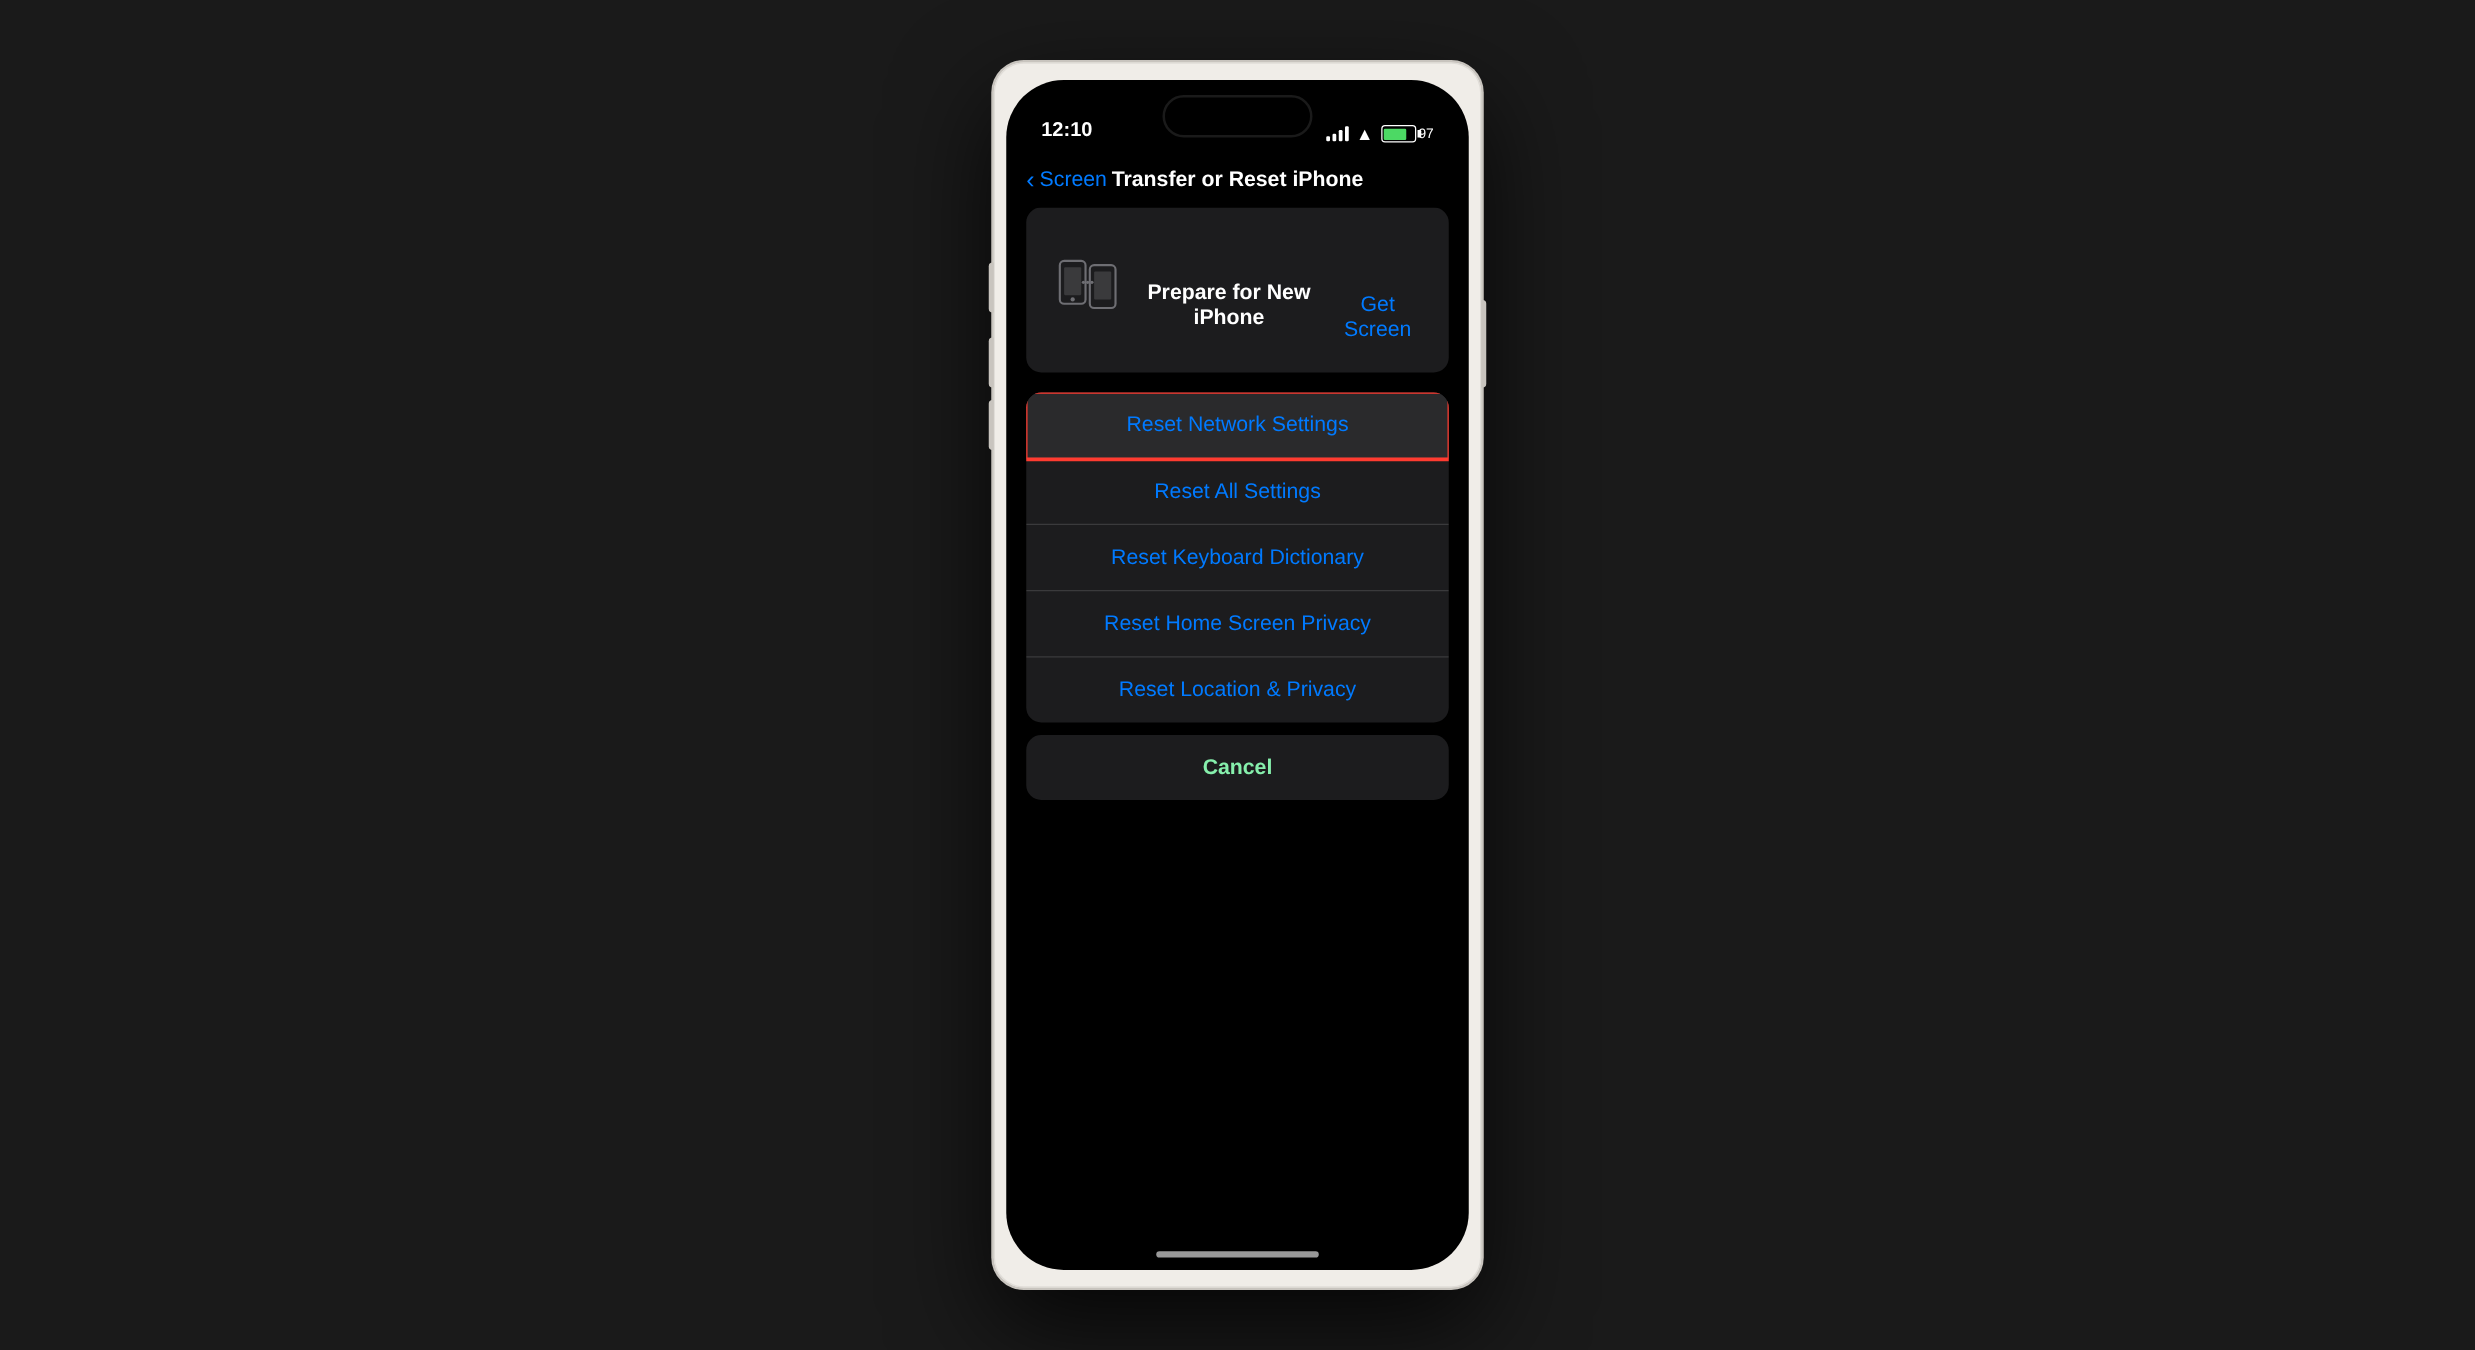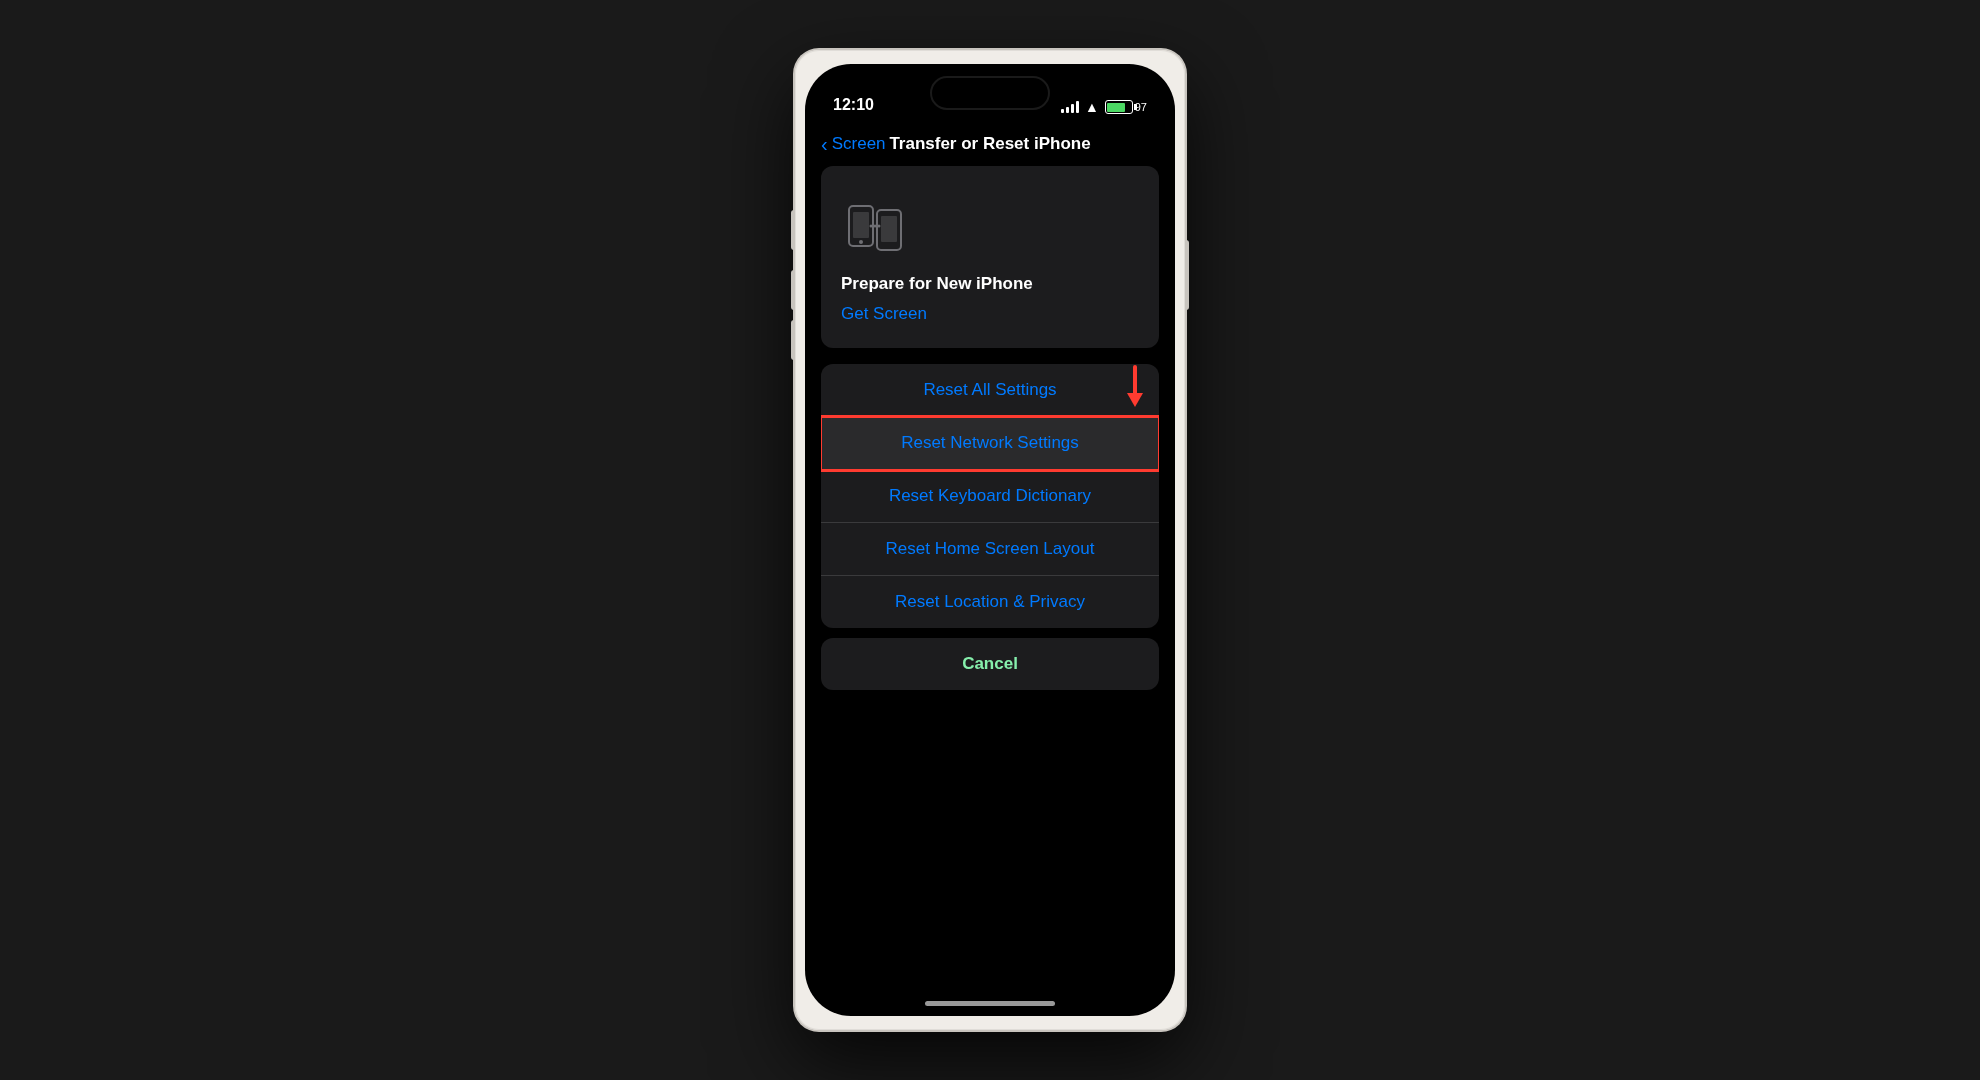--- a/index.html
+++ b/index.html
@@ -212,22 +212,21 @@
       padding: 0 16px;
       padding-bottom: 10px;
     }
 
     
     .prepare-card {
       background: #1c1c1e;
       border-radius: 12px;
       padding: 24px 20px;
       display: flex;
-      flex-direction: column;
-      align-items: flex-start;
+      align-items: flex-end;
       margin-bottom: 16px;
       flex-shrink: 0;
     }
 
     .phone-transfer-icon {
       width: 70px;
       height: 70px;
       margin-bottom: 14px;
     }
 
@@ -375,39 +374,39 @@
           <circle cx="34" cy="36" r="1.5" fill="#6e6e73"></circle>
           <circle cx="38" cy="36" r="1.5" fill="#6e6e73"></circle>
         </svg>
         <span class="prepare-title">Prepare for New iPhone</span>
         <button class="get-started-btn">Get Screen</button>
       </div>
 
       <div class="reset-section">
         <div class="reset-group">
 
-          <div class="reset-item">
-            <span>Reset All Settings</span>
-          </div>
-
           <div class="reset-item highlighted" style="position:relative;">
             <span>Reset Network Settings</span>
 
             <div style="position:absolute; right:16px; top:-52px; color:#ff3b30; font-size:28px; font-weight:900; z-index:30; display:flex; flex-direction:column; align-items:center;">
               <span style="display:block; width:4px; height:30px; background:#ff3b30; border-radius:2px; margin-bottom:-2px;"></span>
               <span style="font-size:0; display:block; width:0; height:0; border-left:8px solid transparent; border-right:8px solid transparent; border-top:14px solid #ff3b30;"></span>
             </div>
           </div>
 
           <div class="reset-item">
+            <span>Reset All Settings</span>
+          </div>
+
+          <div class="reset-item">
             <span>Reset Keyboard Dictionary</span>
           </div>
 
           <div class="reset-item">
-            <span>Reset Home Screen Layout</span>
+            <span>Reset Home Screen Privacy</span>
           </div>
 
           <div class="reset-item">
             <span>Reset Location &amp; Privacy</span>
           </div>
         </div>
 
         <div class="cancel-group">
           <div class="cancel-item">
             <span>Cancel</span>

